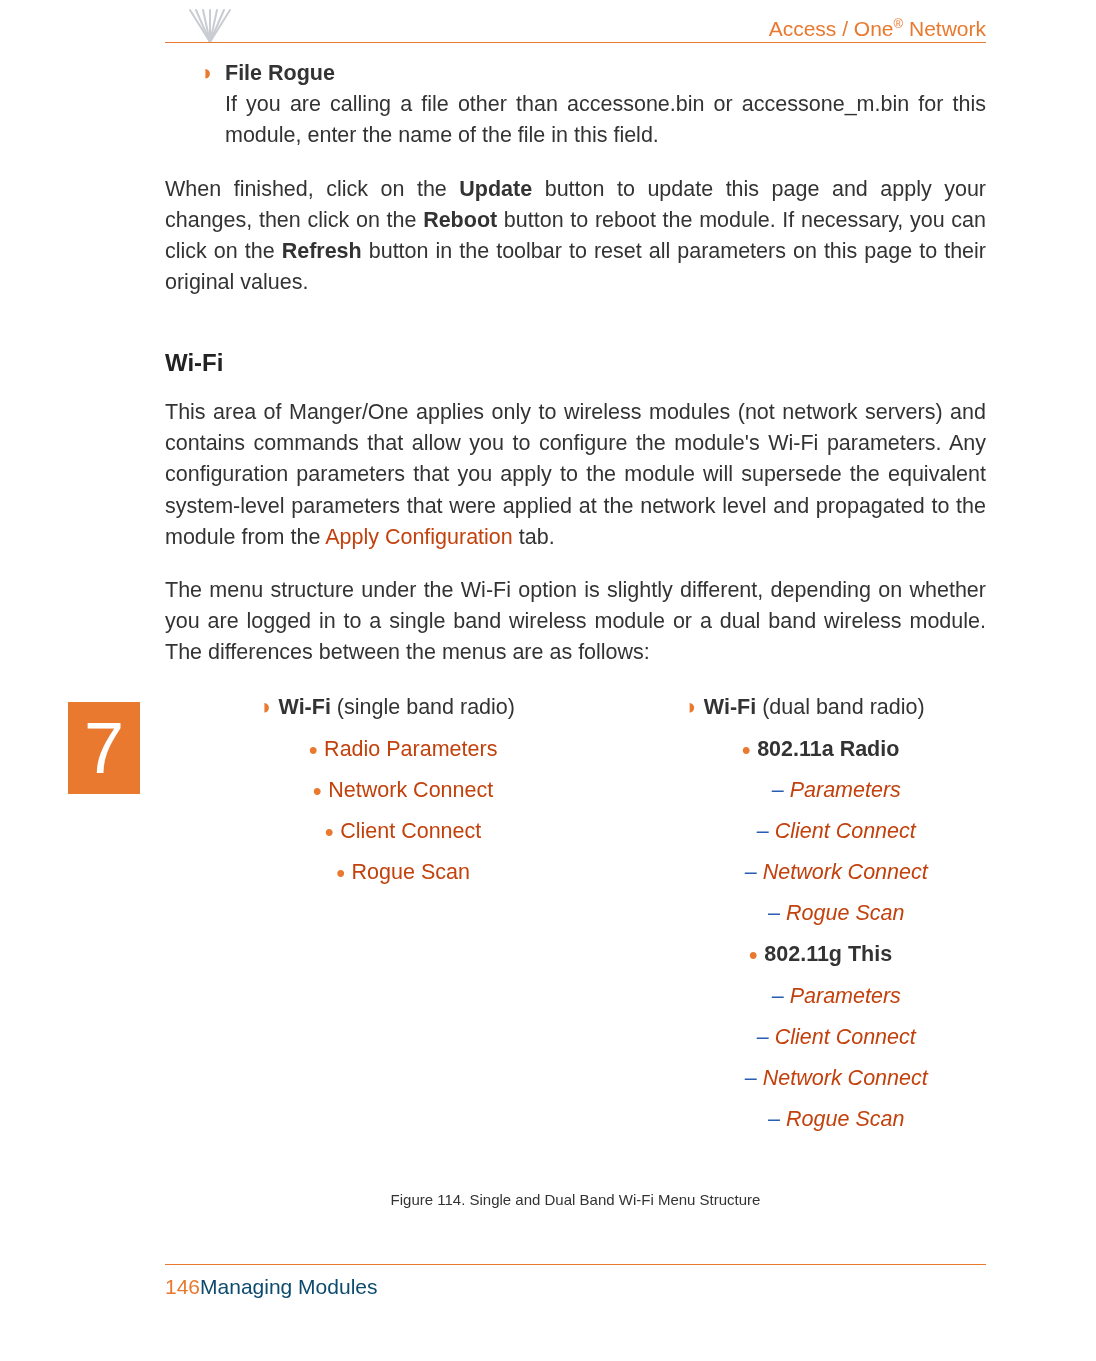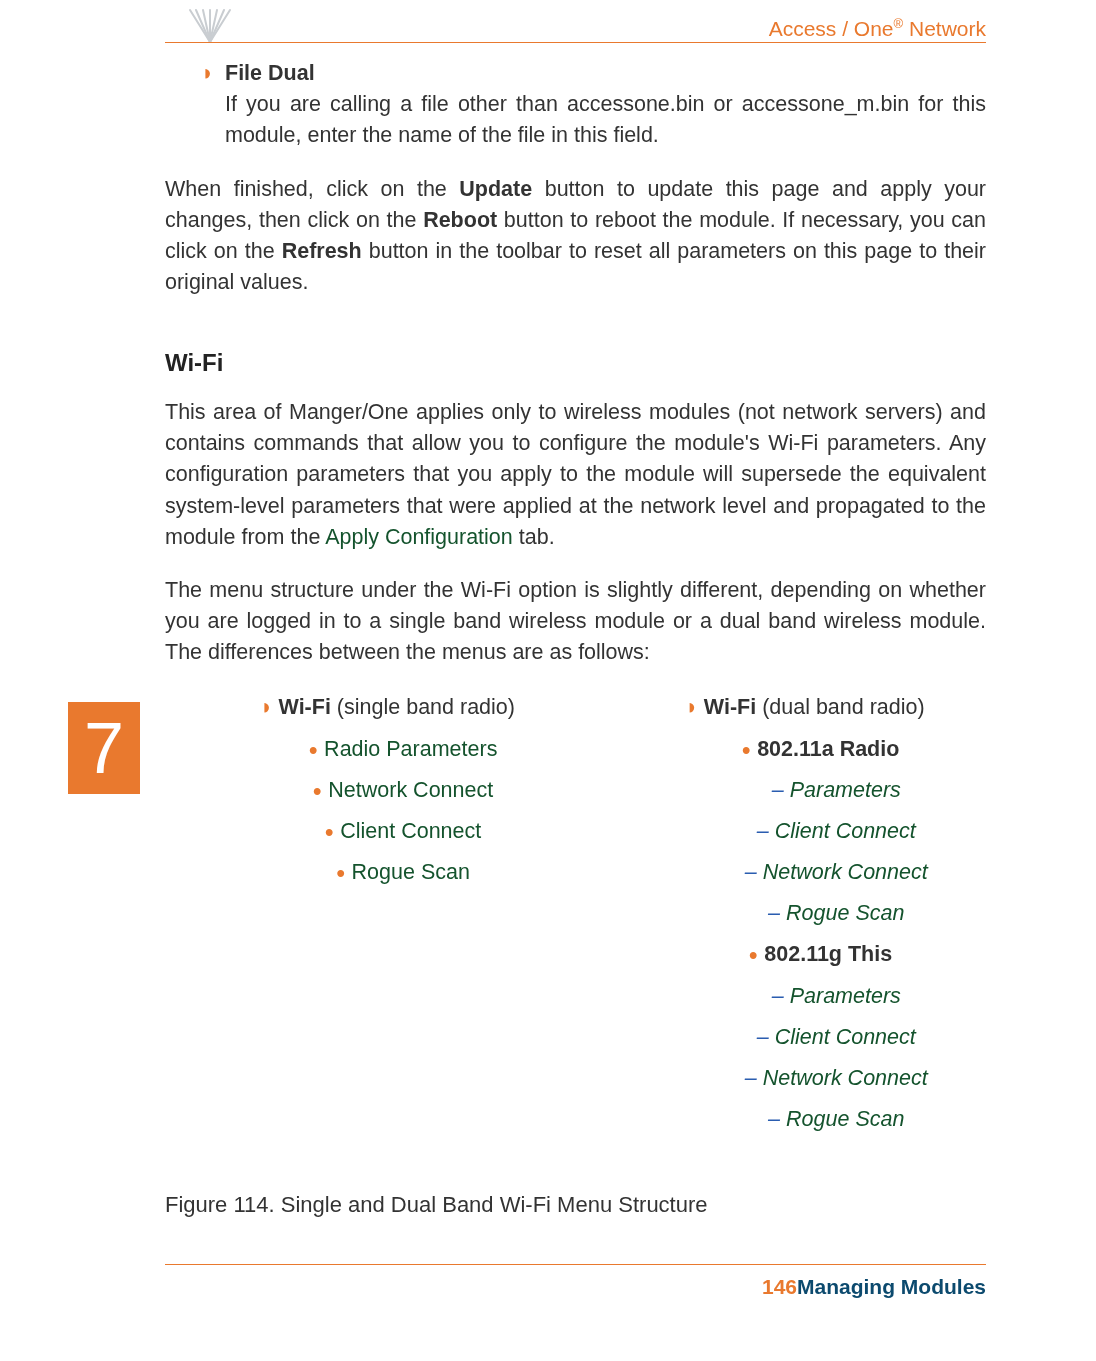--- a/index.html
+++ b/index.html
@@ -63,21 +63,21 @@
       margin-top: 22px;
       text-align: justify;
     }
     .section-title {
       font-weight: bold;
       font-size: 24px;
       margin-top: 48px;
       margin-bottom: 16px;
       color: #222;
     }
-    .link-text { color: #14532d; }
+    .link-text { color: #c2410c; }
     .columns {
       display: flex;
       margin-top: 24px;
       margin-left: 36px;
       gap: 50px;
     }
     .col { flex: 1; }
     .list-item {
       margin-bottom: 10px;
       text-align: center;
@@ -93,23 +93,23 @@
     }
     .sub-list { margin-left: 30px; margin-top: 6px; }
     .dash-bullet {
       color: #2a5db0;
       display: inline-block;
       width: 24px;
     }
     .sub-sub-list { margin-left: 32px; margin-top: 1px; font-style: italic; }
     .bold-black { font-weight: bold; color: #333; }
     .figure-caption {
-      text-align: left;
+      text-align: center;
       font-family: Arial, sans-serif;
-      font-size: 22px;
+      font-size: 15px;
       margin-top: 44px;
       color: #333;
     }
     .chapter-tab {
       position: absolute;
       left: 68px;
       top: 702px;
       width: 72px;
       height: 92px;
       background: #e9792e;
@@ -121,24 +121,23 @@
     }
     .footer {
       position: absolute;
       bottom: 62px;
       left: 165px;
       right: 110px;
     }
     .hr-bottom { border-top: 1.5px solid #e9792e; }
     .footer-row {
       display: flex;
-      justify-content: flex-end;
+      justify-content: flex-start;
       margin-top: 10px;
       font-size: 21px;
-      font-weight: bold;
     }
     .page-num { color: #e9792e; font-family: Arial, sans-serif; }
     .footer-title { color: #0c4a6e; font-family: Arial, sans-serif; }
   </style>
 </head>
 <body>
 
 <div class="logo-icon">
   <svg viewBox="0 0 52 38" width="52" height="38">
     <g stroke="#c9cdd1" stroke-width="2" fill="none" stroke-linecap="round">
@@ -155,21 +154,21 @@
 
 <div class="header">
   <span>Access / One</span><sup>®</sup><span> Network</span>
 </div>
 
 <div class="hr-top"></div>
 
 <div class="content">
 
   <div class="indent-block">
-    <span class="bullet-d">◗</span><span class="item-heading">File Dual</span>
+    <span class="bullet-d">◗</span><span class="item-heading">File Rogue</span>
   </div>
   <div class="indent-block-body">If you are calling a file other than accessone.bin or accessone_m.bin for this module, enter the name of the file in this field.</div>
 
   <p class="para">
     <span>When finished, click on the </span><strong>Update</strong><span> button to update this page and apply your changes, then click on the </span><strong>Reboot</strong><span> button to reboot the module. If necessary, you can click on the </span><strong>Refresh</strong><span> button in the toolbar to reset all parameters on this page to their original values.</span>
   </p>
 
   <h2 class="section-title">Wi-Fi</h2>
 
   <p class="para" style="margin-top:10px;">

